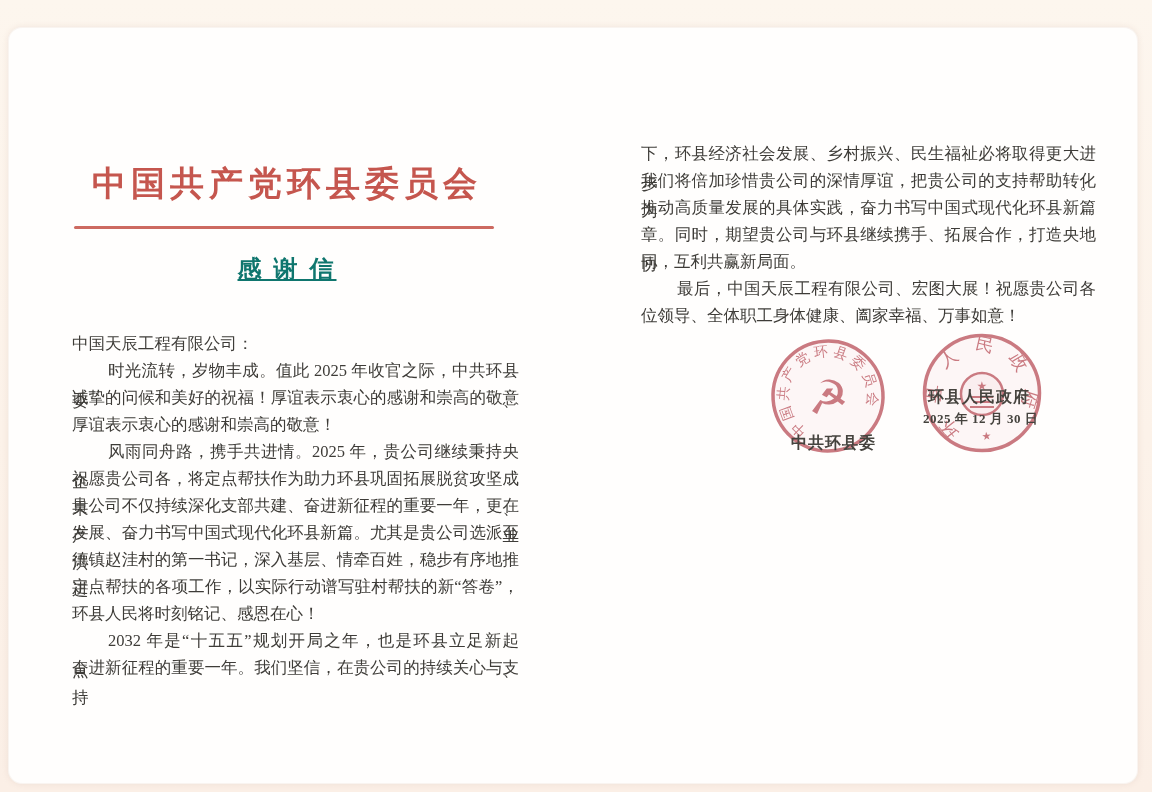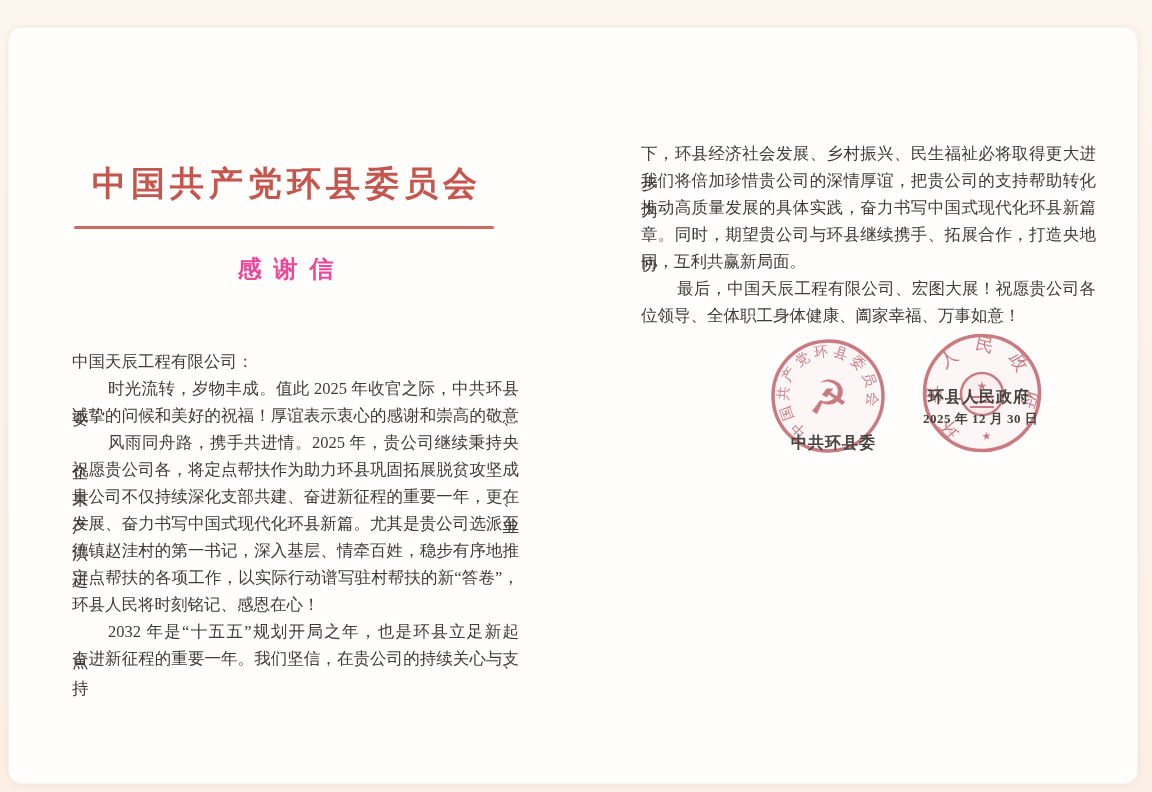--- a/index.html
+++ b/index.html
@@ -17,26 +17,26 @@
     position:absolute;left:53px;top:134px;width:452px;text-align:center;
     font-size:34px;font-weight:700;letter-spacing:5px;
     color:var(--title-red,#c5564e);
   }
   .red-rule{
     position:absolute;left:66px;top:199px;width:420px;height:3px;border-radius:2px;
     background:var(--rule-red,#cd6a61);
   }
   .doc-title{
     position:absolute;left:53px;top:226px;width:452px;text-align:center;
-    font-size:24px;font-weight:700;letter-spacing:3px;color:#ec4899;
+    font-size:24px;font-weight:700;letter-spacing:3px;color:#0f766e;text-decoration:underline;
   }
   .body-col{
     position:absolute;font-size:16.5px;color:var(--body-text,#3e3c38);
   }
-  .left-col{left:64px;top:302px;width:447px;margin-top:18px;}
+  .left-col{left:64px;top:302px;width:447px;}
   .right-col{left:633px;top:112px;width:455px;}
   .bodyline{height:27px;line-height:30px;}
   .bodyline.fill{text-align:justify;text-align-last:justify;}
   .bodyline.end{text-align:center;text-align-last:left;}
   .bodyline.indent{text-indent:36px;}
   .seal{position:absolute;opacity:.82;}
   .party-seal{left:760px;top:309px;width:120px;height:120px;transform:rotate(-4deg);}
   .gov-seal{left:912px;top:304px;width:124px;height:124px;}
   .seal circle{stroke:var(--seal-red,#bf5e67);fill:rgba(214,130,140,0.08);}
   .seal path{stroke:var(--seal-red,#bf5e67);}
@@ -61,20 +61,21 @@
 
     <div class="org-title">中国共产党环县委员会</div>
     <div class="red-rule"></div>
     <div class="doc-title">感 谢 信</div>
 
     <div class="body-col left-col">
 
     <div class="bodyline end">中国天辰工程有限公司：</div>
         <div class="bodyline fill indent">时光流转，岁物丰成。值此 2025 年收官之际，中共环县委、</div>
         <div class="bodyline fill">诚挚的问候和美好的祝福！厚谊表示衷心的感谢和崇高的敬意</div>
+        <div class="bodyline end">厚谊表示衷心的感谢和崇高的敬意！</div>
         <div class="bodyline fill indent">风雨同舟路，携手共进情。2025 年，贵公司继续秉持央企</div>
         <div class="bodyline fill">祝愿贵公司各，将定点帮扶作为助力环县巩固拓展脱贫攻坚成果、</div>
         <div class="bodyline fill">贵公司不仅持续深化支部共建、奋进新征程的重要一年，更在产业</div>
         <div class="bodyline fill">发展、奋力书写中国式现代化环县新篇。尤其是贵公司选派至洪</div>
         <div class="bodyline fill">德镇赵洼村的第一书记，深入基层、情牵百姓，稳步有序地推进</div>
         <div class="bodyline fill">定点帮扶的各项工作，以实际行动谱写驻村帮扶的新“答卷”，</div>
         <div class="bodyline end">环县人民将时刻铭记、感恩在心！</div>
         <div class="bodyline fill indent">2032 年是“十五五”规划开局之年，也是环县立足新起点、</div>
         <div class="bodyline fill">奋进新征程的重要一年。我们坚信，在贵公司的持续关心与支持</div>
       </div>

